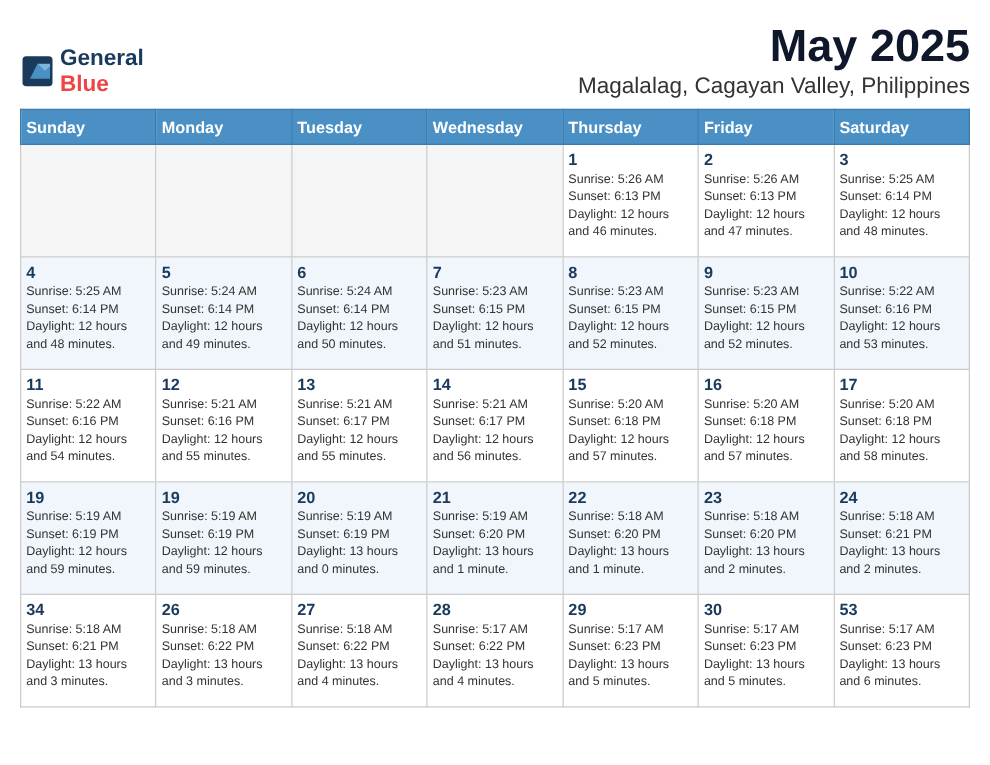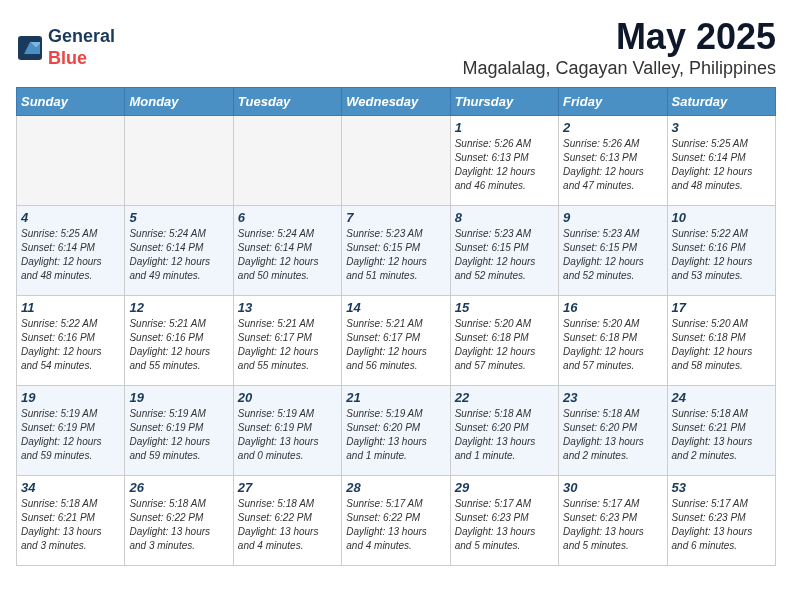--- a/index.html
+++ b/index.html
@@ -6,21 +6,21 @@
     body {
       font-family: Arial, sans-serif;
       background: #fff;
       width: 792px;
       min-height: 612px;
       padding: 16px;
     }
     .header {
       display: flex;
       justify-content: space-between;
-      align-items: center;
+      align-items: flex-end;
       margin-bottom: 8px;
     }
     .logo {
       display: flex;
       align-items: center;
       gap: 4px;
     }
     .logo-text {
       font-size: 18px;
       font-weight: bold;
@@ -40,21 +40,20 @@
       color: #0f172a;
     }
     .location {
       font-size: 18px;
       color: #333;
     }
     table {
       width: 100%;
       border-collapse: collapse;
       font-size: 11px;
-      font-style: italic;
     }
     thead th {
       background-color: #4a90c4;
       color: #fff;
       padding: 6px 4px;
       text-align: left;
       font-size: 13px;
       font-weight: bold;
       border: 1px solid #3a7ab0;
     }

